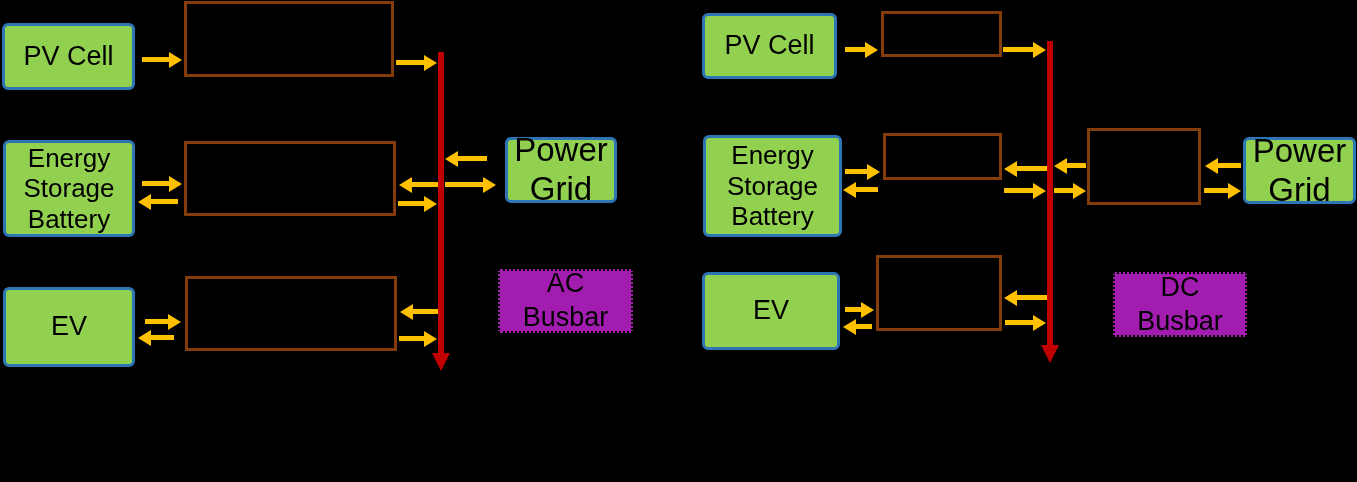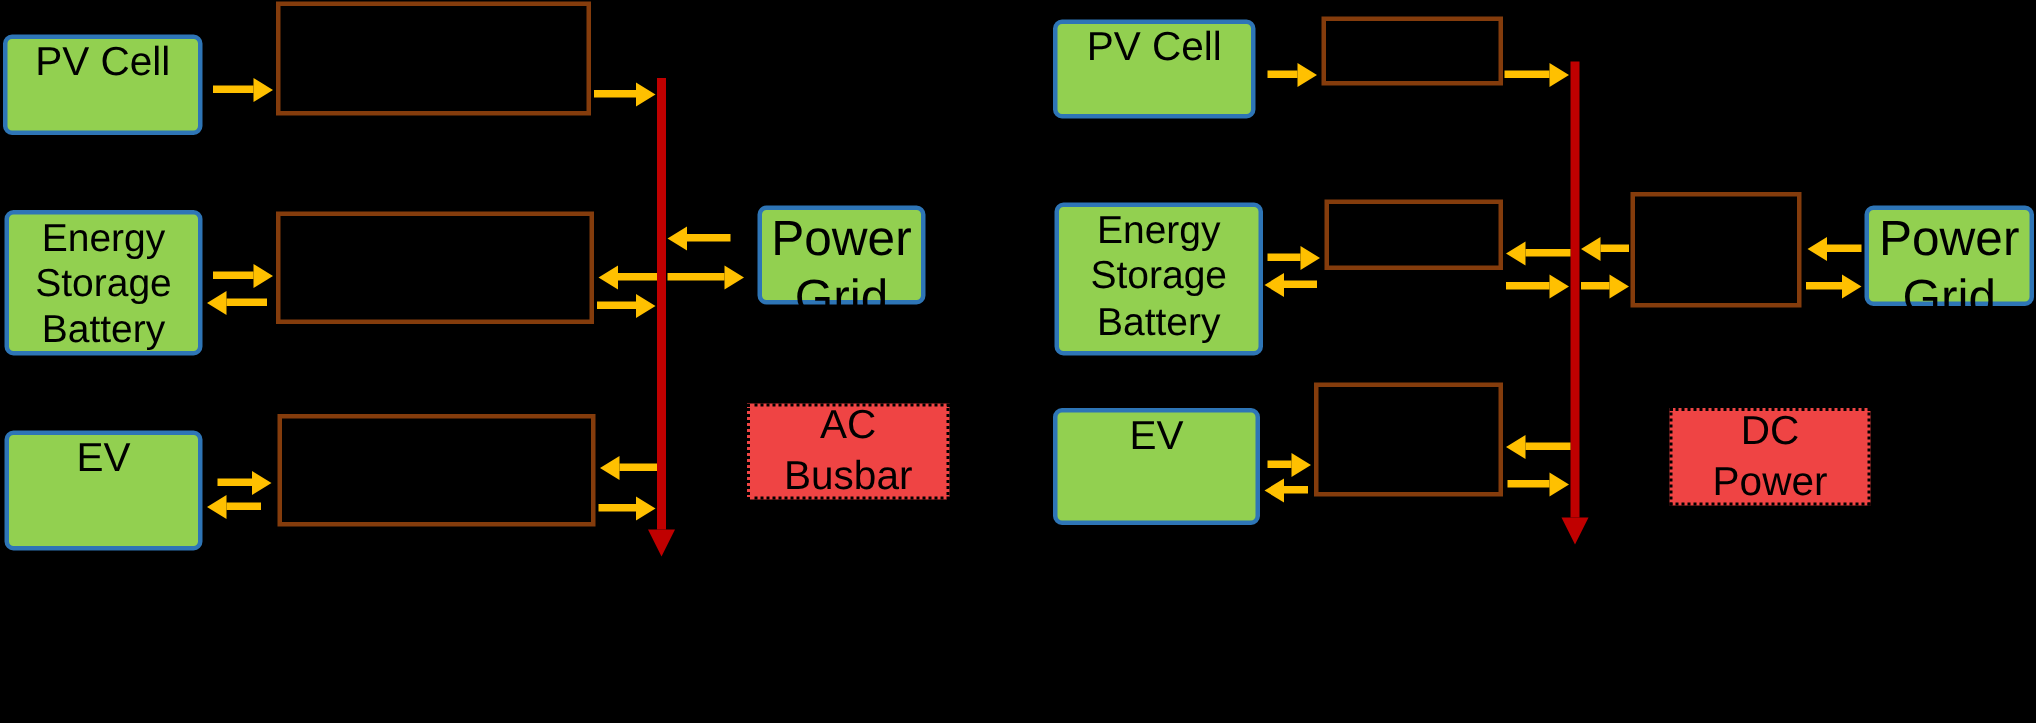--- a/index.html
+++ b/index.html
@@ -3,30 +3,30 @@
 <meta charset="utf-8">
 <style>
   html,body{margin:0;padding:0;background:#000;}
   .canvas{
     position:relative;width:1357px;height:482px;background:#000000;
     font-family:"Liberation Sans", sans-serif;color:#000;overflow:hidden;
   }
   .comp{
     position:absolute;box-sizing:border-box;
     background:#92D050;border:3px solid #2E75B6;border-radius:6px;
-    display:flex;justify-content:center;text-align:center;
+    display:flex;align-items:center;justify-content:center;text-align:center;
     font-size:27px;line-height:1.17;white-space:pre-line;font-weight:400;
   }
   .comp.small{font-size:33px;}
   .conv{
     position:absolute;box-sizing:border-box;
     border:3px solid #843C0C;background:transparent;
   }
   .buslabel{
-    position:absolute;box-sizing:border-box;background:#ef4444;
+    position:absolute;box-sizing:border-box;background:#a21caf;
     border:2px dotted #000000;
     display:flex;align-items:center;justify-content:center;text-align:center;
     font-size:27px;line-height:1.25;white-space:pre-line;
   }
   .bus{position:absolute;width:6px;background:#C00000;}
   .bus::after{
     content:"";position:absolute;left:50%;transform:translateX(-50%);
     bottom:-18px;width:0;height:0;
     border-left:9px solid transparent;border-right:9px solid transparent;
     border-top:18px solid #C00000;
@@ -117,21 +117,21 @@
 
     <div class="conv" style="left:881px;top:11px;width:121px;height:46px;"></div>
     <div class="conv" style="left:883px;top:133px;width:119px;height:47px;"></div>
     <div class="conv" style="left:876px;top:255px;width:126px;height:76px;"></div>
     <div class="conv" style="left:1087px;top:128px;width:114px;height:77px;"></div>
 
     <div class="bus" style="left:1047px;top:41px;height:304px;"></div>
 
     <div class="buslabel" style="left:1113px;top:272px;width:134px;height:65px;">
       <span>DC
-Power</span>
+Busbar</span>
     </div>
 
     <div class="ar r" style="left:845px;top:47px;width:20px;"></div>
     <div class="ar r" style="left:1003px;top:47px;width:30px;"></div>
     <div class="ar r" style="left:845px;top:169px;width:22px;"></div>
     <div class="ar l" style="left:856px;top:187px;width:22px;"></div>
     <div class="ar l" style="left:1017px;top:166px;width:30px;"></div>
     <div class="ar r" style="left:1004px;top:188px;width:29px;"></div>
     <div class="ar l" style="left:1067px;top:163px;width:19px;"></div>
     <div class="ar r" style="left:1054px;top:188px;width:19px;"></div>

